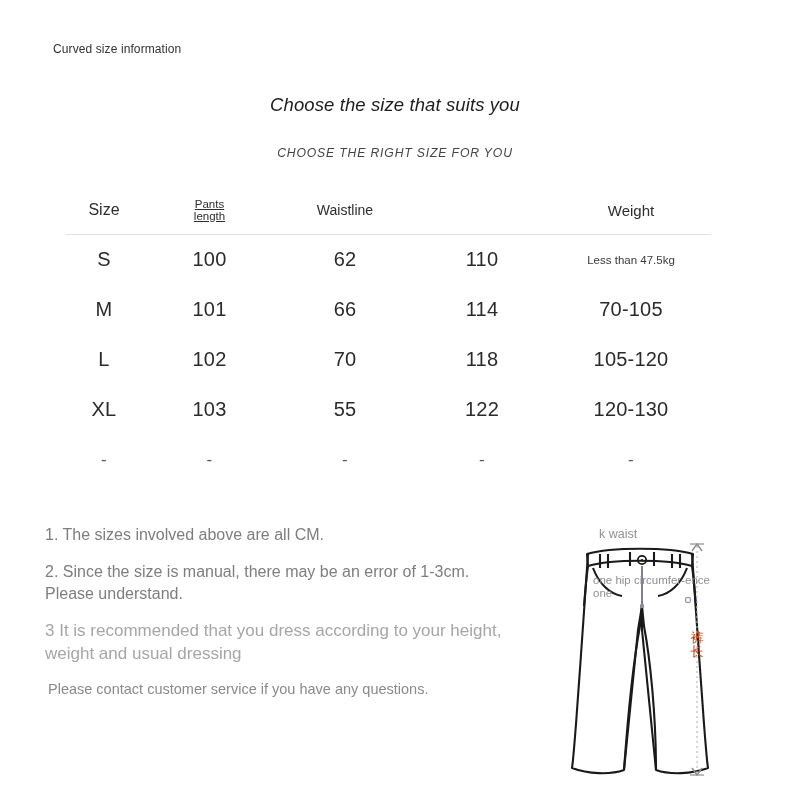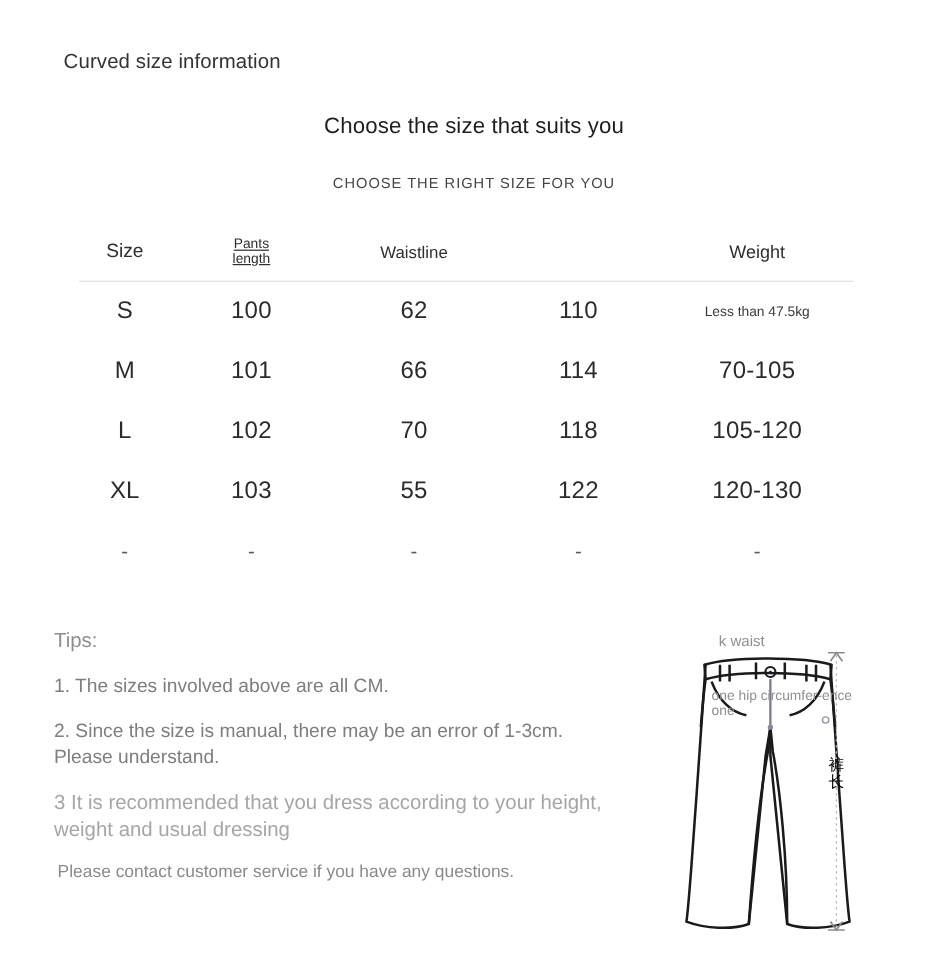--- a/index.html
+++ b/index.html
@@ -14,33 +14,34 @@
     color: #3c3c3c;
     position: relative;
     overflow: hidden;
   }
 
   
   .caption {
     position: absolute;
     left: 53px;
     top: 42px;
-    font-size: 17px;
+    font-size: 12px;
     color: #333333;
     letter-spacing: 0.1px;
     white-space: nowrap;
   }
 
   
   .title-block {
     position: absolute;
     left: 0;
     top: 94px;
     width: 790px;
     text-align: center;
+    font-style: italic;
   }
   .title-main {
     font-size: 18.5px;
     color: #1e1e1e;
     letter-spacing: 0.1px;
     font-weight: normal;
     line-height: 1.2;
   }
   .title-sub {
     margin-top: 30px;
@@ -155,21 +156,21 @@
     width: 120px;
     font-size: 11.5px;
     color: #8f8f8f;
     line-height: 1.15;
   }
   .label-length {
     position: absolute;
     left: 123px;
     top: 113px;
     font-size: 13px;
-    color: #000000;
+    color: #c2410c;
     line-height: 1.05;
     text-align: center;
     width: 16px;
   }
 </style>
 </head>
 <body>
 
 <div class="caption">Curved size information</div>
 
@@ -231,21 +232,20 @@
       <td>-</td>
       <td>-</td>
       <td>-</td>
       <td>-</td>
       <td>-</td>
     </tr>
   </tbody>
 </table>
 
 <div class="tips">
-  <div class="tips-head">Tips:</div>
   <div class="tip-lg">1. The sizes involved above are all CM.</div>
   <div class="tip-lg">2. Since the size is manual, there may be an error of 1-3cm. Please understand.</div>
   <div class="tip-sm">3 It is recommended that you dress according to your height, weight and usual dressing</div>
   <div class="tip-contact">Please contact customer service if you have any questions.</div>
 </div>
 
 <div class="diagram">
   <svg width="215" height="272" viewBox="0 0 215 272">
     <g fill="none" stroke="#1a1a1a" stroke-width="2.1" stroke-linejoin="round">
 

